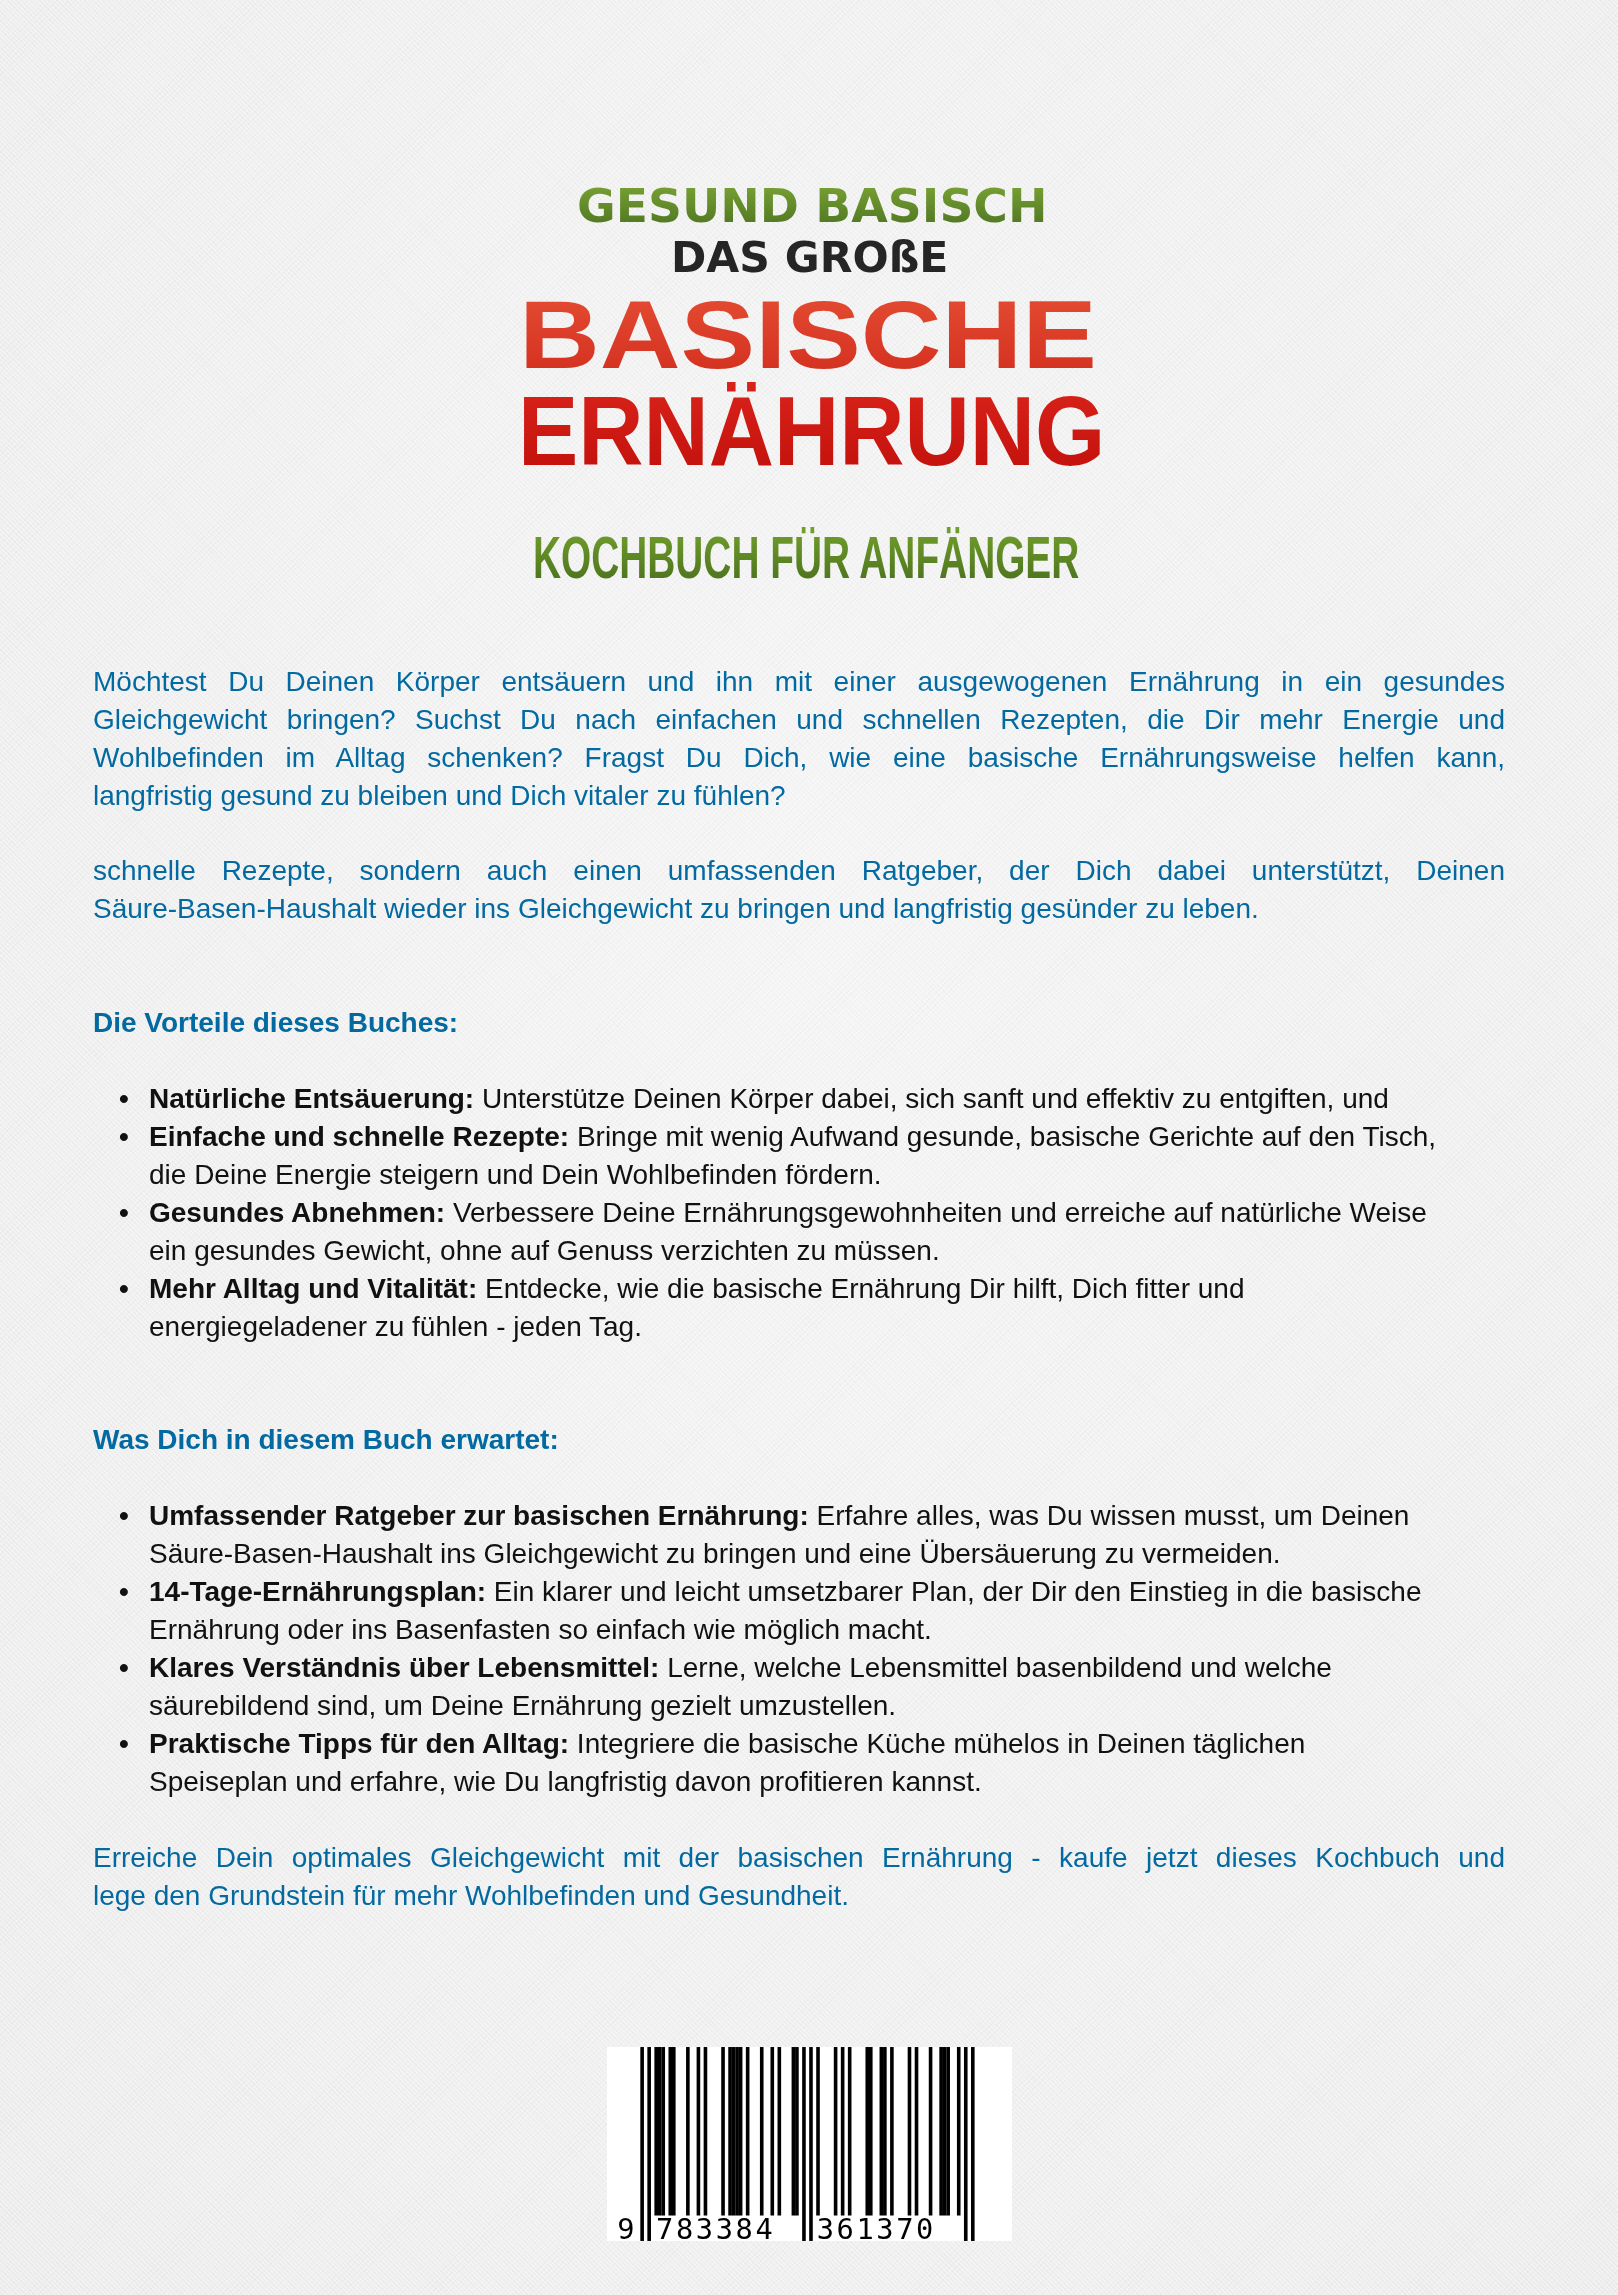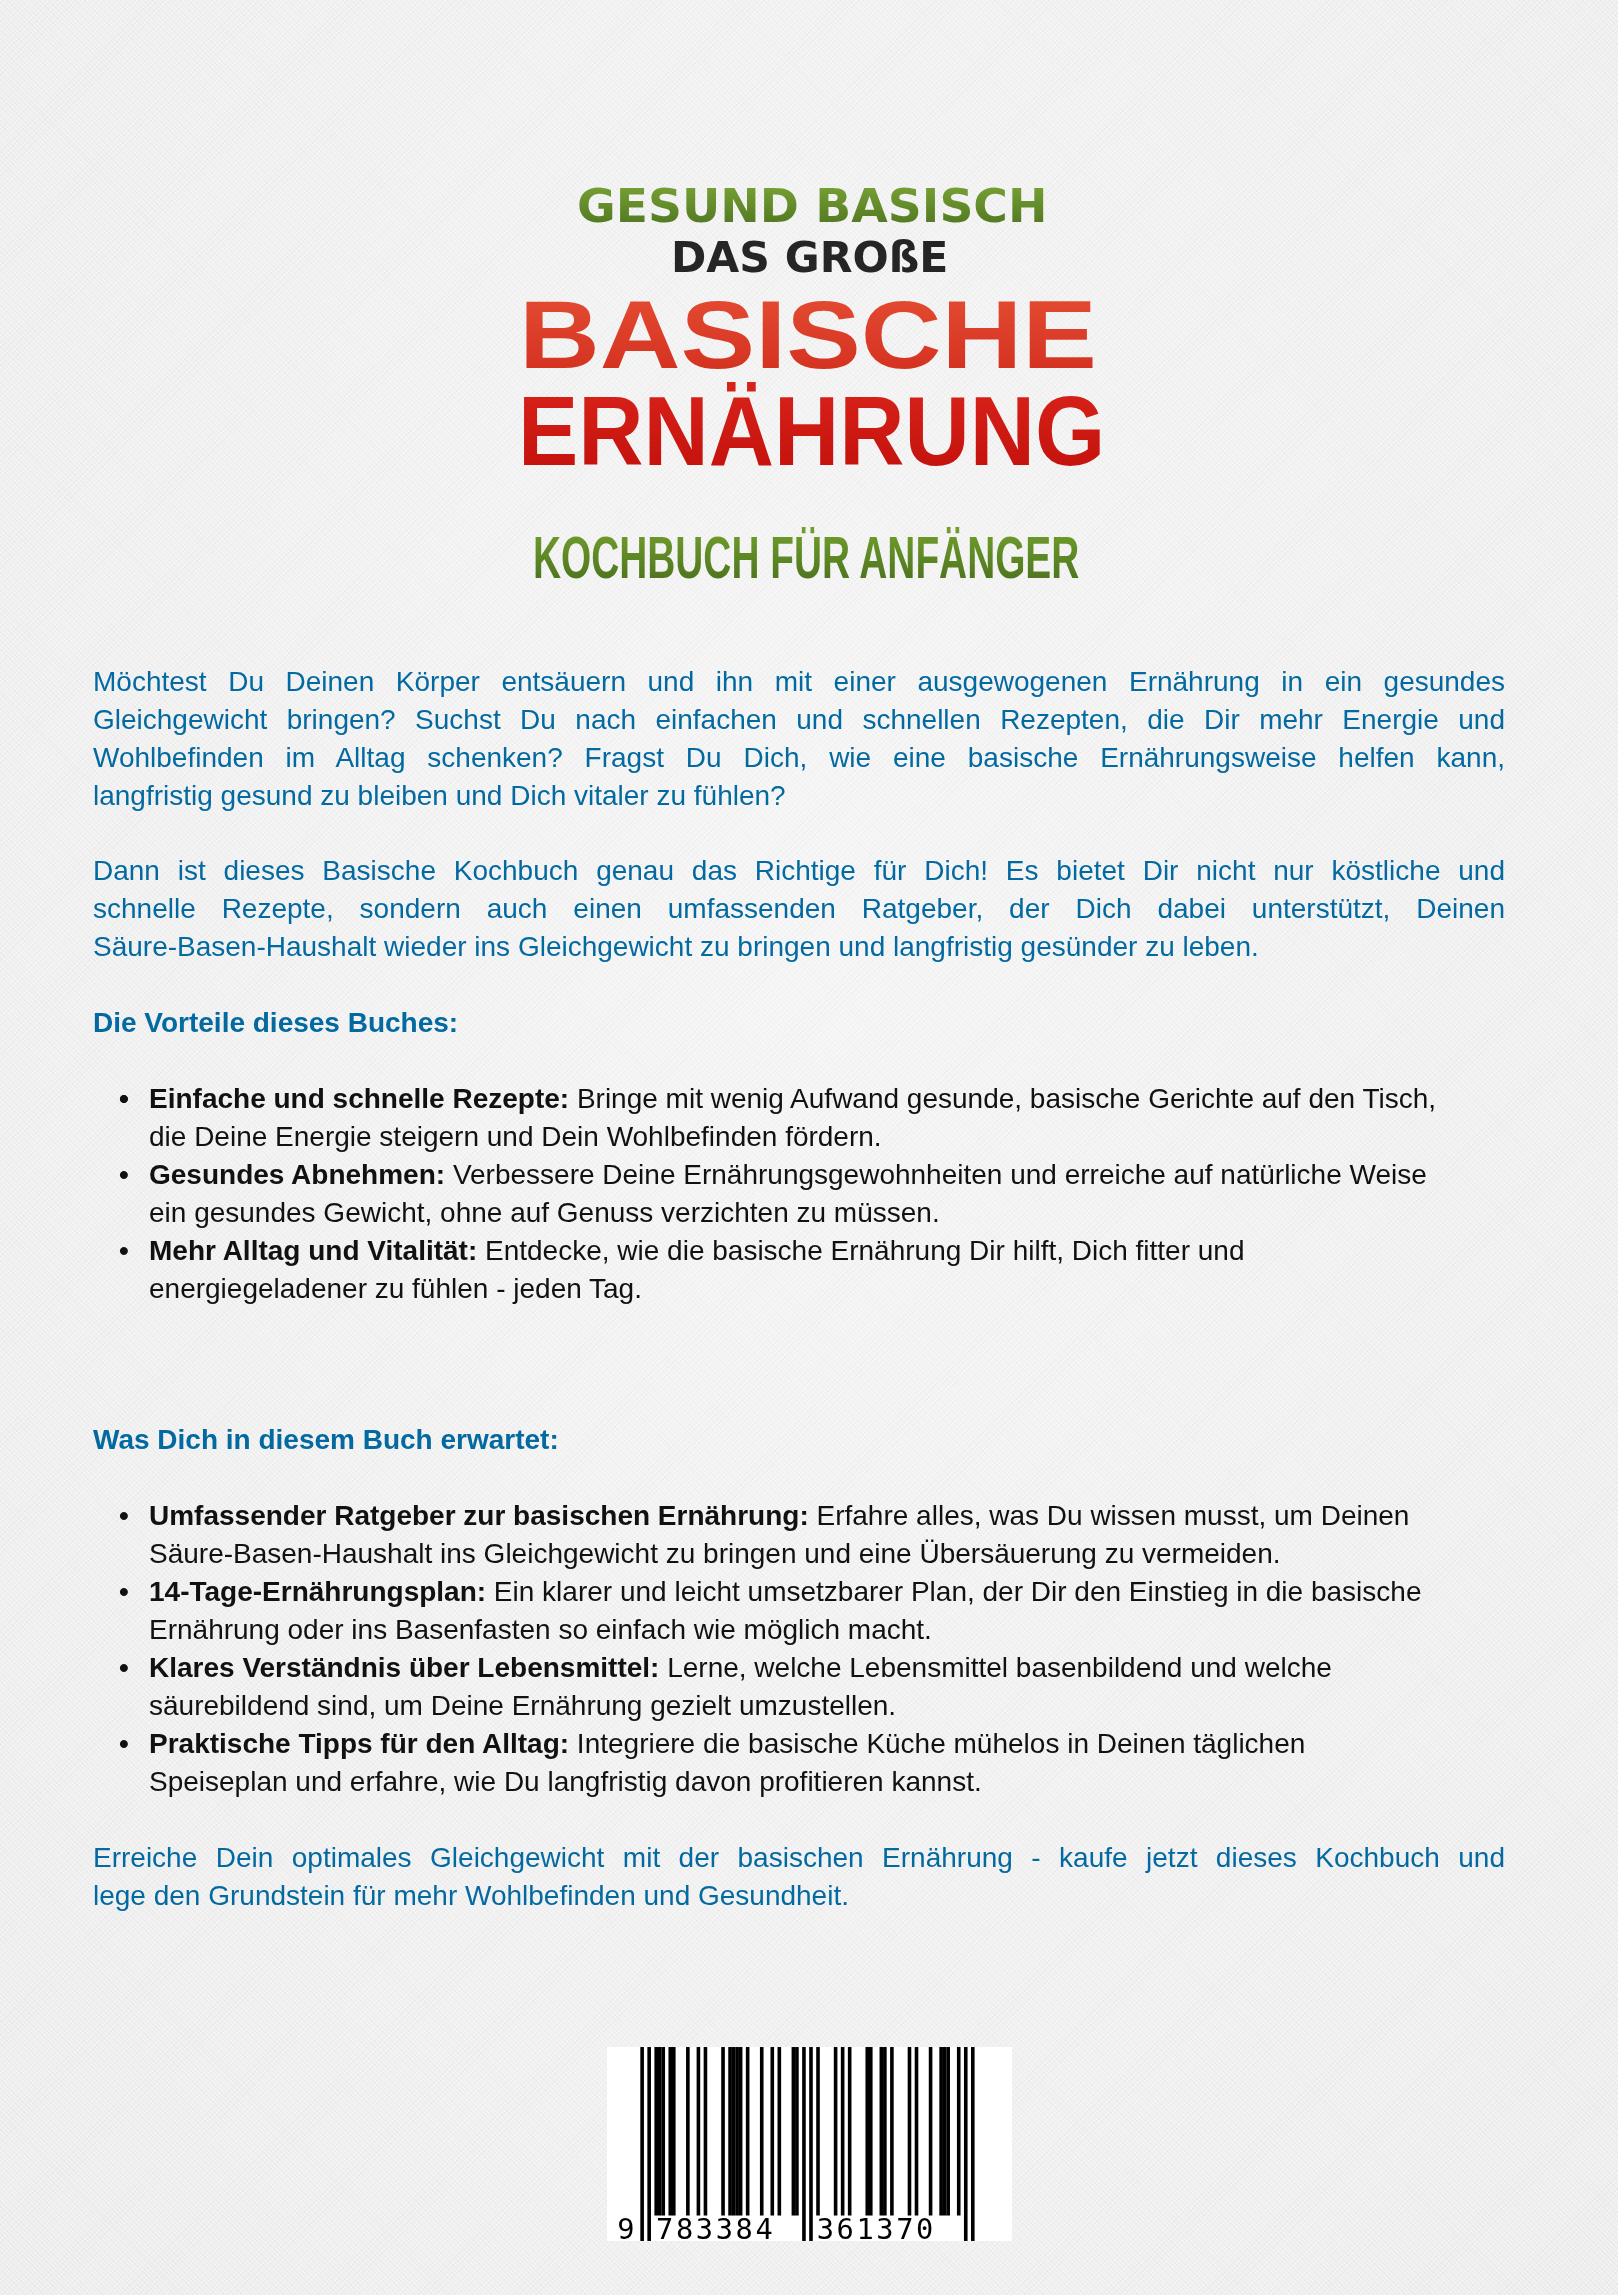--- a/index.html
+++ b/index.html
@@ -66,32 +66,32 @@
 <div class="fit" id="t5"><span style="transform: scale(0.597179, 0.921986);">KOCHBUCH FÜR ANFÄNGER</span></div>
 
 <div class="body-text" style="top:663px;">
   <span class="jline">Möchtest Du Deinen Körper entsäuern und ihn mit einer ausgewogenen Ernährung in ein gesundes</span>
   <span class="jline">Gleichgewicht bringen? Suchst Du nach einfachen und schnellen Rezepten, die Dir mehr Energie und</span>
   <span class="jline">Wohlbefinden im Alltag schenken? Fragst Du Dich, wie eine basische Ernährungsweise helfen kann,</span>
   <span class="jline last">langfristig gesund zu bleiben und Dich vitaler zu fühlen?</span>
 </div>
 
 <div class="body-text" style="top:852px;">
-  <span class="jline">Dann ist dieses Basische Kochbuch genau das Richtige für Dich! Es bietet Dir nicht nur köstliche und</span>
   <span class="jline">schnelle Rezepte, sondern auch einen umfassenden Ratgeber, der Dich dabei unterstützt, Deinen</span>
   <span class="jline last">Säure-Basen-Haushalt wieder ins Gleichgewicht zu bringen und langfristig gesünder zu leben.</span>
 </div>
 
 <div class="body-text heading" style="top:1004px;">
   <span class="jline last">Die Vorteile dieses Buches:</span>
 </div>
 
 <div class="bullet-list" style="top:1080px;">
   <div class="bullet">
     <span class="dot">•</span>
+    <span class="bline"><b>Natürliche Entsäuerung:</b><span> Unterstütze Deinen Körper dabei, sich sanft und effektiv zu entgiften, und</span></span>
   </div>
   <div class="bullet">
     <span class="dot">•</span>
     <span class="bline"><b>Einfache und schnelle Rezepte:</b><span> Bringe mit wenig Aufwand gesunde, basische Gerichte auf den Tisch,</span></span>
     <span class="bline">die Deine Energie steigern und Dein Wohlbefinden fördern.</span>
   </div>
   <div class="bullet">
     <span class="dot">•</span>
     <span class="bline"><b>Gesundes Abnehmen:</b><span> Verbessere Deine Ernährungsgewohnheiten und erreiche auf natürliche Weise</span></span>
     <span class="bline">ein gesundes Gewicht, ohne auf Genuss verzichten zu müssen.</span>

